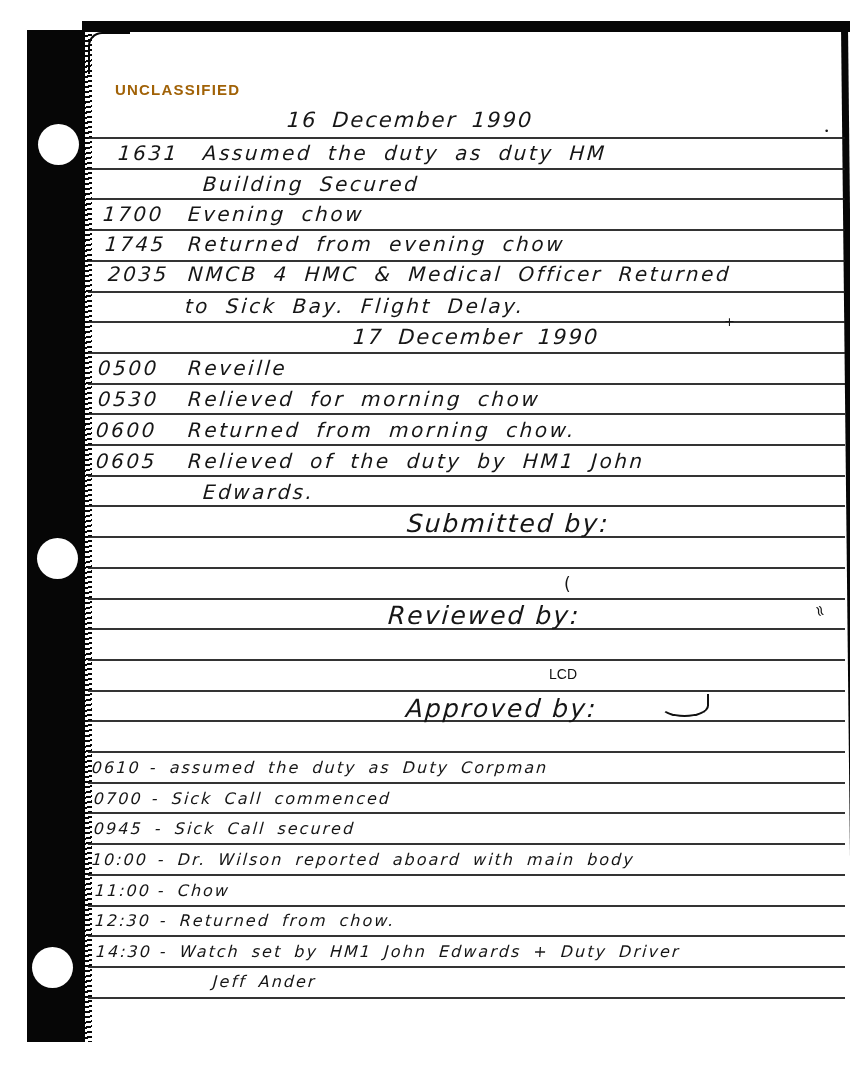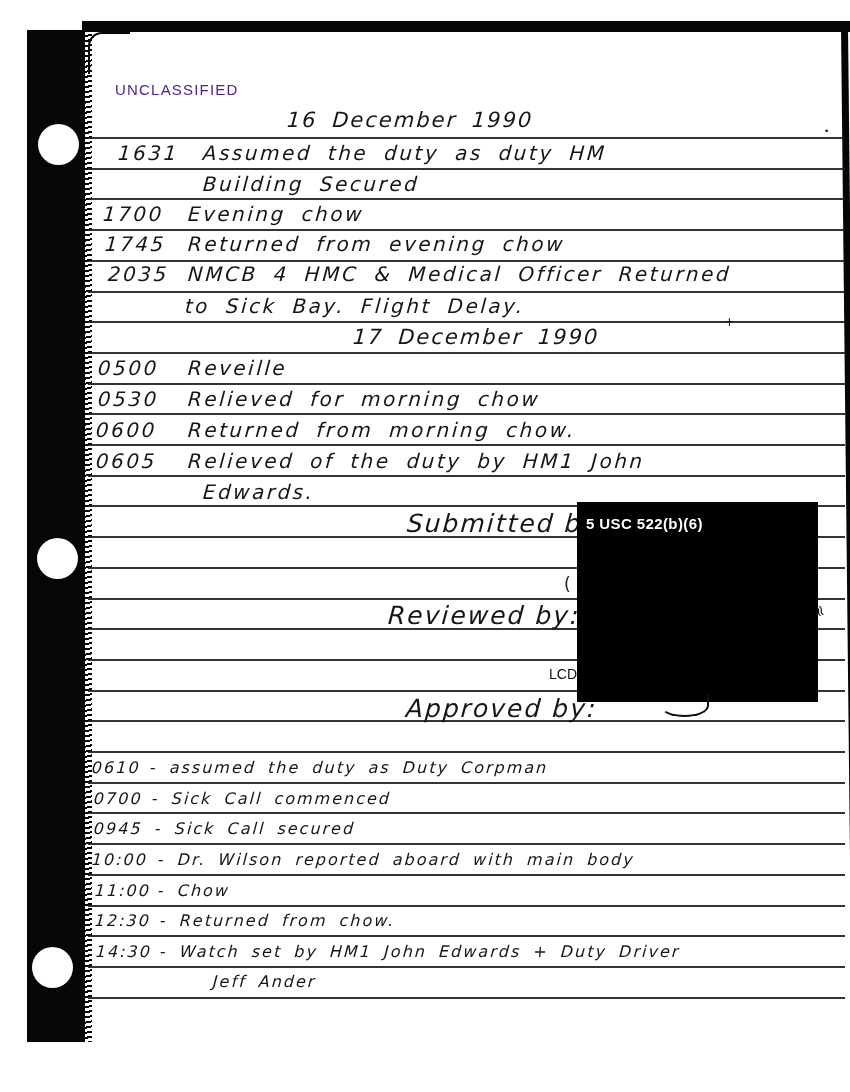--- a/index.html
+++ b/index.html
@@ -12,22 +12,22 @@
   .hole{position:absolute;width:41px;height:41px;border-radius:50%;background:#fff;}
   .top-bar{position:absolute;left:82px;top:21px;width:768px;height:11px;background:#060606;}
   .right-edge{position:absolute;left:841px;top:26px;width:7px;height:1050px;background:#060606;
         transform:rotate(-0.62deg);transform-origin:top center;}
   .page-corner{position:absolute;left:88px;top:32px;width:40px;height:40px;
         border-left:2px solid #060606;border-top:2px solid #060606;border-top-left-radius:14px;}
   
   .rules{position:absolute;left:88px;top:137px;width:757px;height:863px;opacity:.88;
         background:repeating-linear-gradient(to bottom,#181818 0 2px,transparent 2px 30.7px);}
   
-  .stamp{position:absolute;left:115px;top:81px;font-weight:normal;font-size:15px;
-        letter-spacing:1.2px;color:#4c1d95;}
+  .stamp{position:absolute;left:115px;top:81px;font-weight:bold;font-size:15px;
+        letter-spacing:1.2px;color:#a16207;}
   .hw{position:absolute;white-space:nowrap;font-family:"DejaVu Sans",sans-serif;
       font-style:italic;color:#161616;transform:skewX(-4deg);}
   .s1{font-size:20px;letter-spacing:2.5px;word-spacing:7px;}
   .s2{font-size:16px;letter-spacing:2px;word-spacing:5px;}
   .dateh{font-size:21px;letter-spacing:2px;word-spacing:6px;}
   .sig{font-size:25px;letter-spacing:2px;}
   .typed{position:absolute;left:549px;top:666px;font-weight:normal;font-size:14px;color:#101010;}
   
   .redaction{position:absolute;left:577px;top:502px;width:241px;height:200px;background:#000;}
   .redaction-label{position:absolute;left:9px;top:13px;color:#fff;font-weight:bold;
@@ -91,23 +91,20 @@
       <span class="hw s2" style="left: 96px; top: 942px;">14:30</span>
       <span class="hw s2" style="left: 160px; top: 942px;">- Watch set by HM1 John Edwards + Duty Driver</span>
       <span class="hw s2" style="left: 213px; top: 972px;">Jeff Ander</span>
     </div>
 
   <div class="hw sig" style="left:407px;top:509px;">Submitted by:</div>
   <div class="hw sig" style="left:388px;top:601px;">Reviewed by:</div>
   <div class="typed">LCD</div>
   <div class="hw sig" style="left:406px;top:694px;">Approved by:</div>
 
-  <div class="redaction">
-    <div class="redaction-label">5 USC 522(b)(6)</div>
-  </div>
   <div class="sig-curve"></div>
 
   <div id="marks-layer">
       <span class="mark" style="left: 824px; top: 126px; font-size: 9px;">•</span>
       <span class="mark" style="left: 724px; top: 314px; font-size: 13px;">+</span>
       <span class="mark" style="left: 564px; top: 574px; font-size: 17px;">(</span>
       <span class="mark" style="left: 814px; top: 602px; font-size: 15px; transform: rotate(72deg);">≈</span>
     </div>
 </div>
 

